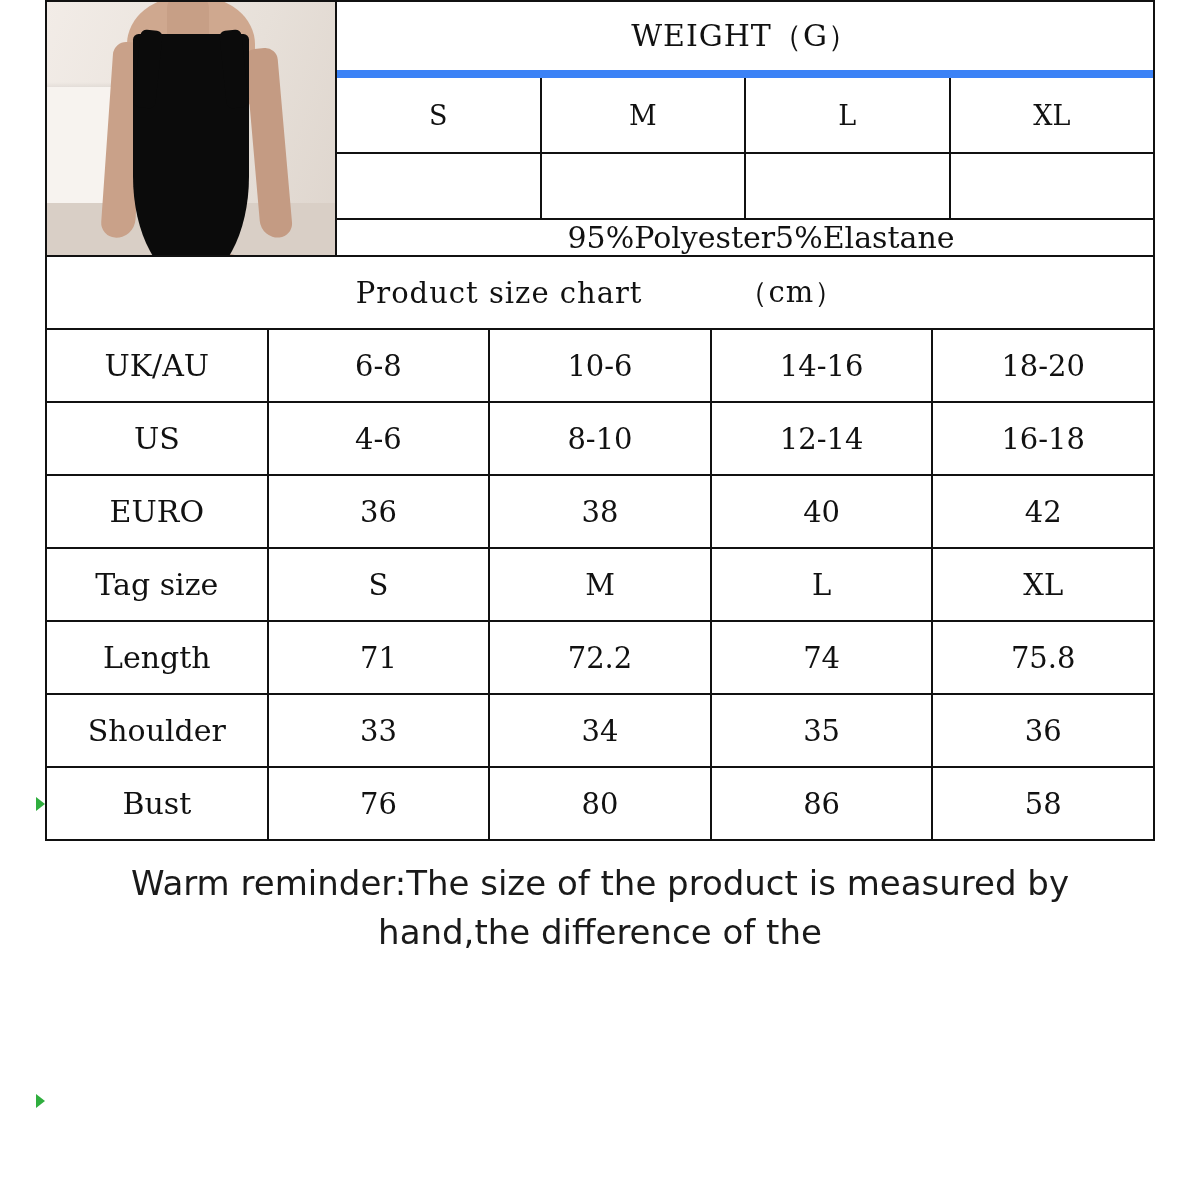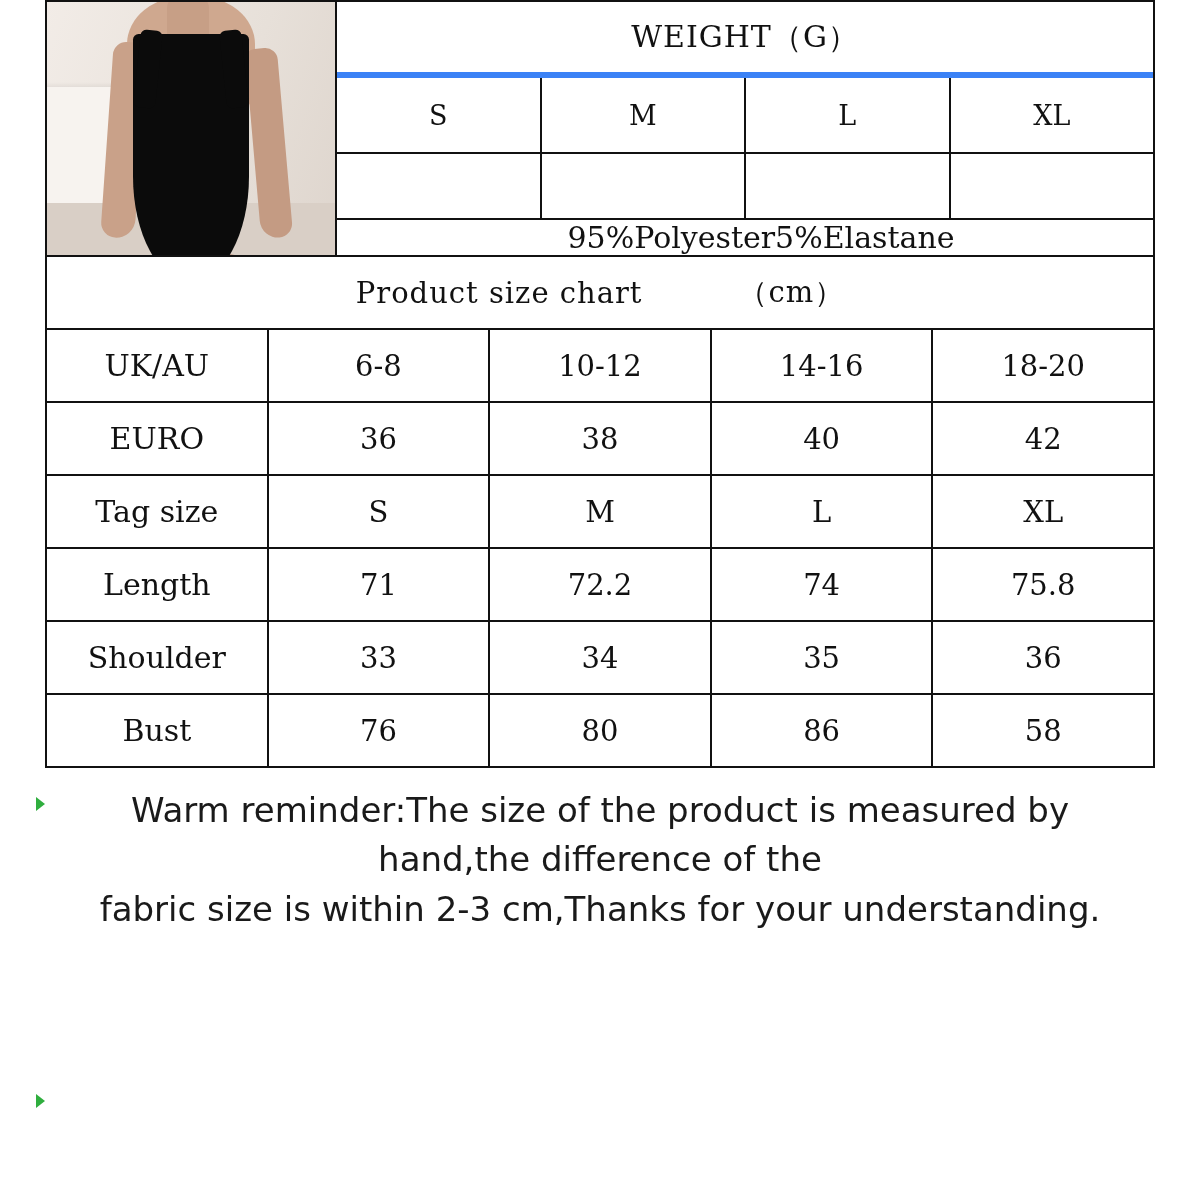--- a/index.html
+++ b/index.html
@@ -158,21 +158,21 @@
     display: flex;
     flex-direction: column;
   }
   .weight-title {
     height: 76px;
     display: flex;
     align-items: center;
     justify-content: center;
     font-size: 30px;
     letter-spacing: 1px;
-    border-bottom: 6px solid #3b82f6;
+    border-bottom: 8px solid #3b82f6;
     box-sizing: border-box;
   }
   .weight-sizes {
     display: flex;
     height: 76px;
     border-bottom: 2px solid #111;
     box-sizing: border-box;
   }
   .weight-sizes > div {
     flex: 1;
@@ -341,25 +341,32 @@
           <div class="heading-inner">
             <span>Product size chart</span>
             <span>（cm）</span>
           </div>
         </td>
       </tr>
 
       <tr>
         <td class="label-cell">UK/AU</td>
         <td>6-8</td>
-        <td>10-12</td>
+        <td>10-6</td>
         <td>14-16</td>
         <td>18-20</td>
       </tr>
 
+      <tr>
+        <td class="label-cell">US</td>
+        <td>4-6</td>
+        <td>8-10</td>
+        <td>12-14</td>
+        <td>16-18</td>
+      </tr>
 
       <tr>
         <td class="label-cell">EURO</td>
         <td>36</td>
         <td>38</td>
         <td>40</td>
         <td>42</td>
       </tr>
 
       <tr>
@@ -393,18 +400,17 @@
         <td>86</td>
         <td>58</td>
       </tr>
 
 
     </tbody>
   </table>
 
   <div class="note">
     <div>Warm reminder:The size of the product is measured by hand,the difference of the</div>
-    <div>fabric size is within 2-3 cm,Thanks for your understanding.</div>
   </div>
 
   <div class="tick tick-1"></div>
   <div class="tick tick-2"></div>
 </div>
 
 </body></html>

